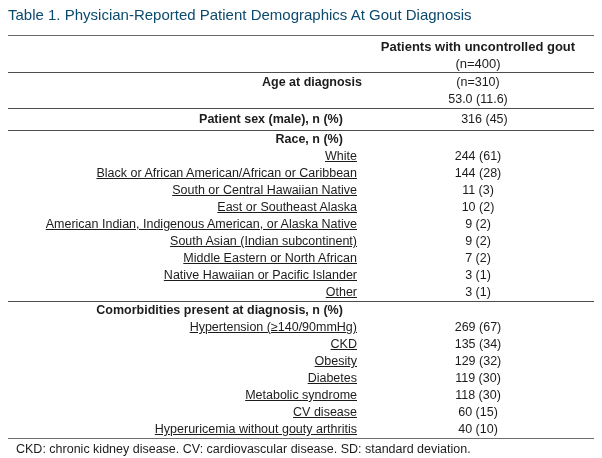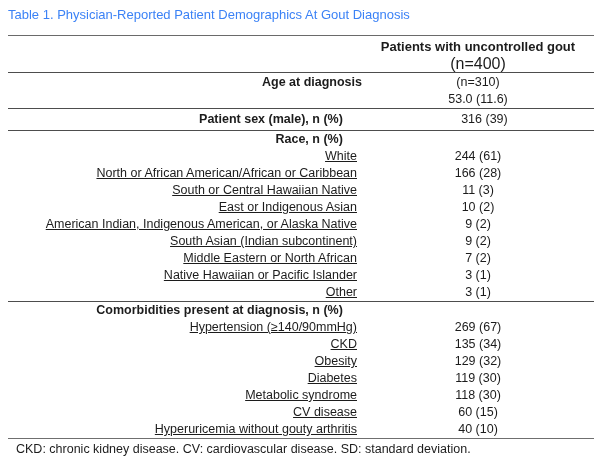--- a/index.html
+++ b/index.html
@@ -5,35 +5,35 @@
   html,body{margin:0;padding:0;}
   body{
     width:602px;height:458px;background:#ffffff;overflow:hidden;
     font-family:"Liberation Sans","DejaVu Sans",sans-serif;
     color:#1c1c1c;
     -webkit-font-smoothing:antialiased;
   }
   .page{width:602px;height:458px;position:relative;}
   .title{
     padding:7px 0 0 8px;
-    font-size:13px;line-height:16px;color:#3b82f6;
+    font-size:15px;line-height:16px;color:#0c4a6e;
   }
   .tbl{
     margin:12px 8px 0 8px;width:586px;box-sizing:border-box;
   }
   .thead{
     display:flex;
     border-top:1.2px solid #6a6a6a;
     border-bottom:1.5px solid #4d4d4d;
     height:36px;box-sizing:content-box;
   }
   .cell-label{width:354px;box-sizing:border-box;overflow:hidden;white-space:nowrap;}
   .cell-value{width:232px;box-sizing:border-box;text-align:center;overflow:hidden;white-space:nowrap;}
   .hdr-line1{font-weight:bold;font-size:13px;line-height:19px;padding-top:1px;}
-  .hdr-line2{font-size:16px;line-height:16px;}
+  .hdr-line2{font-size:13px;line-height:16px;}
   .row{
     display:flex;height:17px;line-height:17px;font-size:12.5px;
   }
   #rows .row:nth-child(1){height:18px;line-height:18px;}
   #rows .row:nth-child(3){height:21px;line-height:20px;}
   .row .cell-label{padding-left:8px;}
   .row.type-section .cell-label{font-weight:bold;text-align:right;}
   .row.type-plain .cell-label{text-align:center;margin-top:28px;}
   .row.type-item .cell-label{text-align:right;padding-right:5px;text-decoration:underline;}
   .rule-above{border-top:1.5px solid #4d4d4d;gap:32px;}
@@ -64,40 +64,40 @@
         <div class="row type-section">
     <div class="cell-label">Age at diagnosis</div>
     <div class="cell-value">(n=310)</div>
   </div>
         <div class="row type-plain">
     <div class="cell-label">Mean (SD) years</div>
     <div class="cell-value">53.0 (11.6)</div>
   </div>
         <div class="row type-section rule-above">
     <div class="cell-label">Patient sex (male), n (%)</div>
-    <div class="cell-value">316 (39)</div>
+    <div class="cell-value">316 (45)</div>
   </div>
         <div class="row type-section rule-above">
     <div class="cell-label">Race, n (%)</div>
     <div class="cell-value"></div>
   </div>
         <div class="row type-item">
     <div class="cell-label">White</div>
     <div class="cell-value">244 (61)</div>
   </div>
         <div class="row type-item">
-    <div class="cell-label">North or African American/African or Caribbean</div>
-    <div class="cell-value">166 (28)</div>
+    <div class="cell-label">Black or African American/African or Caribbean</div>
+    <div class="cell-value">144 (28)</div>
   </div>
         <div class="row type-item">
     <div class="cell-label">South or Central Hawaiian Native</div>
     <div class="cell-value">11 (3)</div>
   </div>
         <div class="row type-item">
-    <div class="cell-label">East or Indigenous Asian</div>
+    <div class="cell-label">East or Southeast Alaska</div>
     <div class="cell-value">10 (2)</div>
   </div>
         <div class="row type-item">
     <div class="cell-label">American Indian, Indigenous American, or Alaska Native</div>
     <div class="cell-value">9 (2)</div>
   </div>
         <div class="row type-item">
     <div class="cell-label">South Asian (Indian subcontinent)</div>
     <div class="cell-value">9 (2)</div>
   </div>

